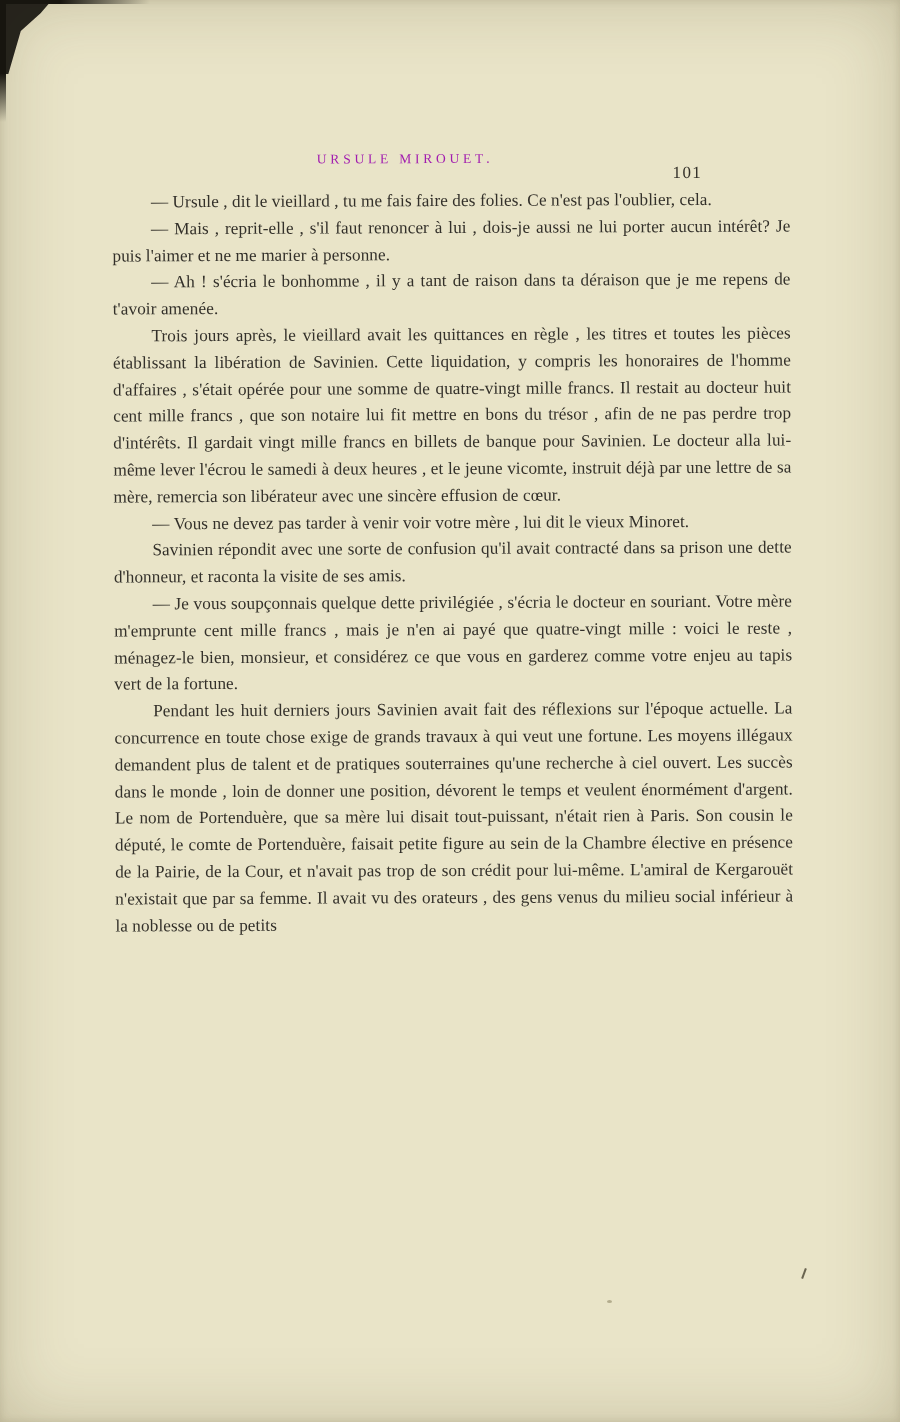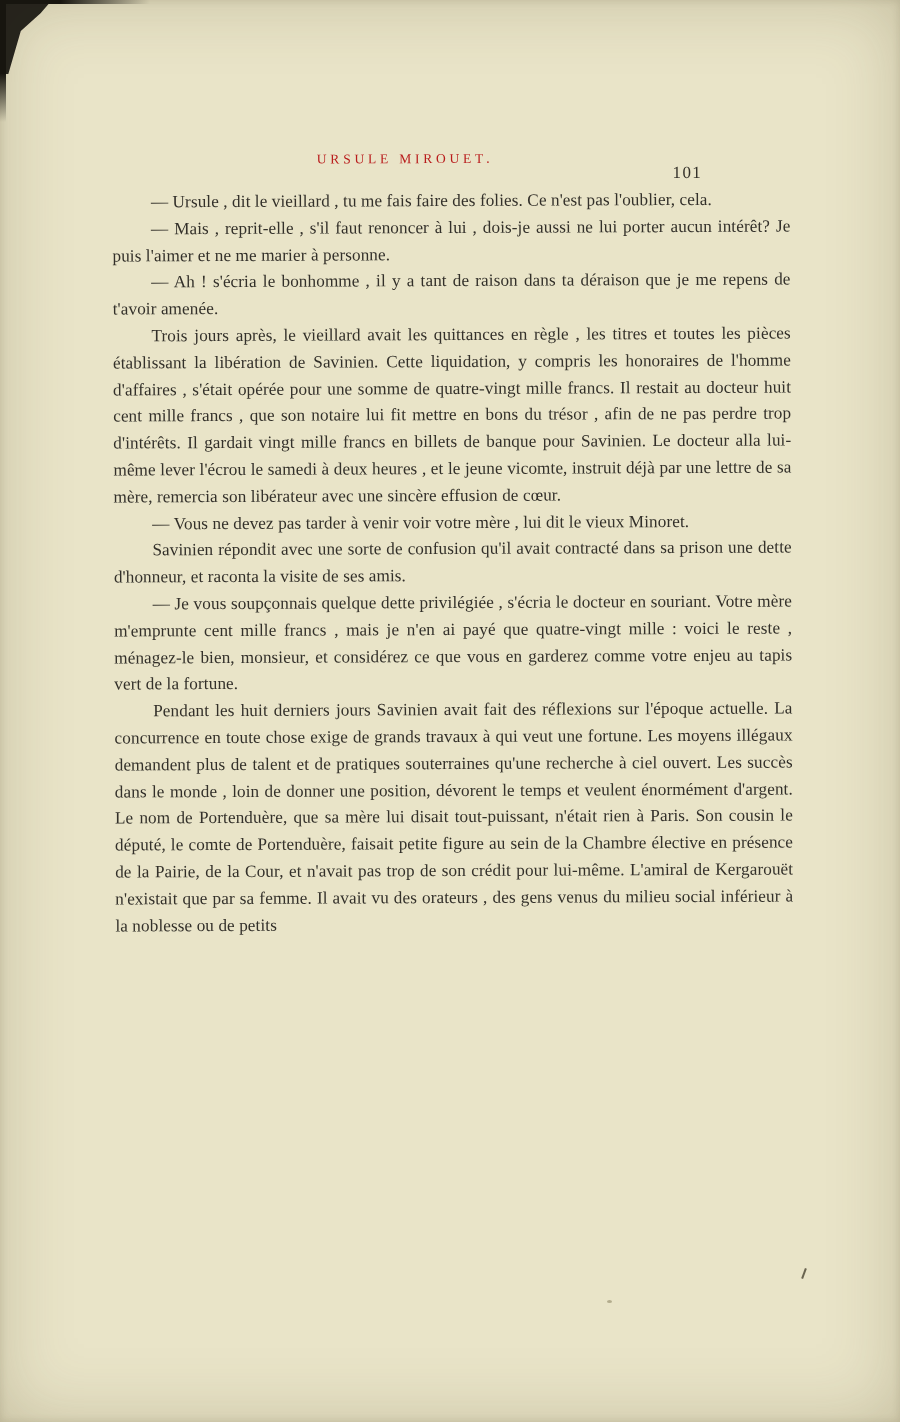--- a/index.html
+++ b/index.html
@@ -68,21 +68,21 @@
     height: 28px;
     margin-bottom: 12px;
   }
   .running-title {
     position: absolute;
     left: calc(50% - 46px);
     transform: translateX(-50%);
     top: 3px;
     font-size: 13.5px;
     letter-spacing: 0.28em;
-    color: #b91c1c;
+    color: #a21caf;
     white-space: nowrap;
   }
   .folio {
     position: absolute;
     right: 88px;
     top: 16px;
     font-size: 17px;
     letter-spacing: 0.08em;
     color: #34312a;
   }

